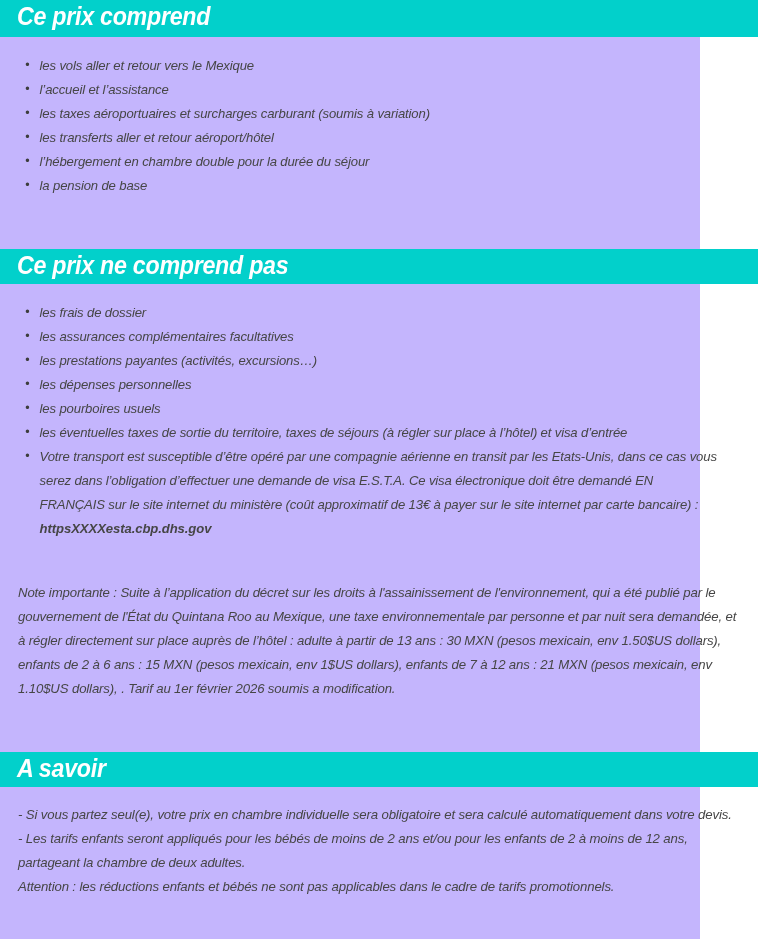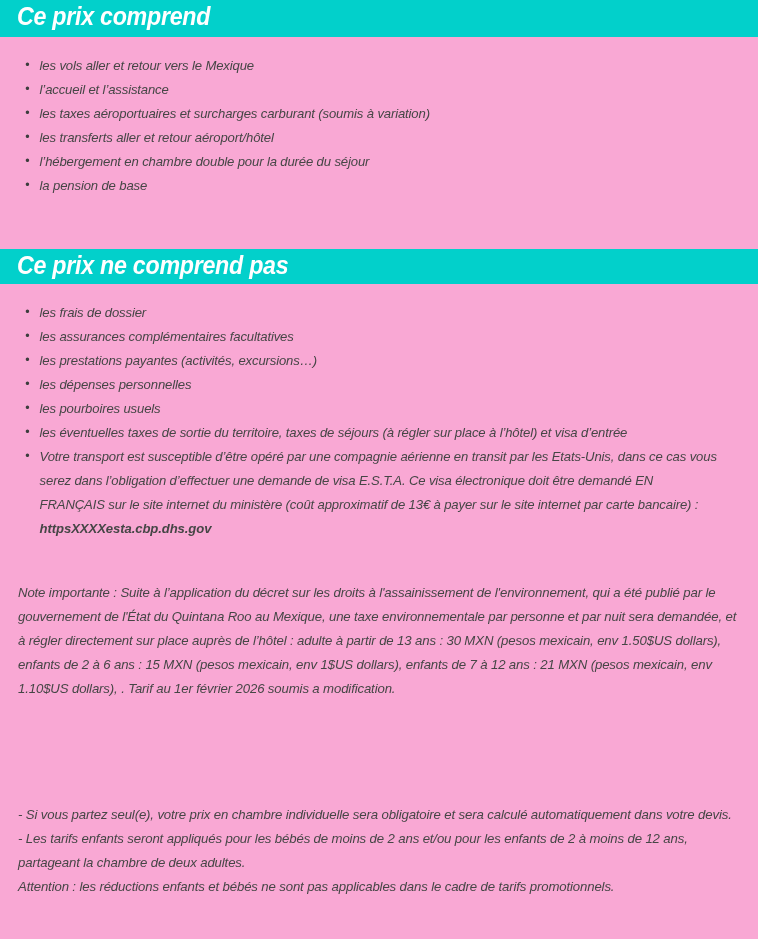--- a/index.html
+++ b/index.html
@@ -11,23 +11,23 @@
     width: 758px;
     height: 939px;
     background: #ffffff;
     font-family: "Liberation Sans", "DejaVu Sans", sans-serif;
     color: #454545;
     overflow: hidden;
   }
 
   .page {
     position: relative;
-    width: 758px;
+    width: 700px;
     height: 939px;
-    background: #f9a8d4;
+    background: #c4b5fd;
   }
 
   
   .section-header {
     position: absolute;
     left: 0;
     width: 758px;
     background: #02d0cb;
     box-sizing: border-box;
   }
@@ -148,20 +148,23 @@
     <li class="bullet-item">
       <span>Votre transport est susceptible d’être opéré par une compagnie aérienne en transit par les Etats-Unis, dans ce cas vous serez dans l’obligation d’effectuer une demande de visa E.S.T.A. Ce visa électronique doit être demandé EN FRANÇAIS sur le site internet du ministère (coût approximatif de 13€ à payer sur le site internet par carte bancaire) :</span>
       <span class="sub-line">httpsXXXXesta.cbp.dhs.gov</span>
     </li>
   </ul>
 
   <div class="para-block" id="note-block">
     <p class="para">Note importante : Suite à l’application du décret sur les droits à l'assainissement de l'environnement, qui a été publié par le gouvernement de l'État du Quintana Roo au Mexique, une taxe environnementale par personne et par nuit sera demandée, et à régler directement sur place auprès de l’hôtel : adulte à partir de 13 ans : 30 MXN (pesos mexicain, env 1.50$US dollars), enfants de 2 à 6 ans : 15 MXN (pesos mexicain, env 1$US dollars), enfants de 7 à 12 ans : 21 MXN (pesos mexicain, env 1.10$US dollars), . Tarif au 1er février 2026 soumis a modification.</p>
   </div>
 
+  <div class="section-header" id="header-a-savoir">
+    <div class="section-title">A savoir</div>
+  </div>
 
   <div class="para-block" id="a-savoir-block">
     <p class="para">- Si vous partez seul(e), votre prix en chambre individuelle sera obligatoire et sera calculé automatiquement dans votre devis.</p>
     <p class="para">- Les tarifs enfants seront appliqués pour les bébés de moins de 2 ans et/ou pour les enfants de 2 à moins de 12 ans, partageant la chambre de deux adultes.</p>
     <p class="para">Attention : les réductions enfants et bébés ne sont pas applicables dans le cadre de tarifs promotionnels.</p>
   </div>
 
 </div>
 
 </body></html>

